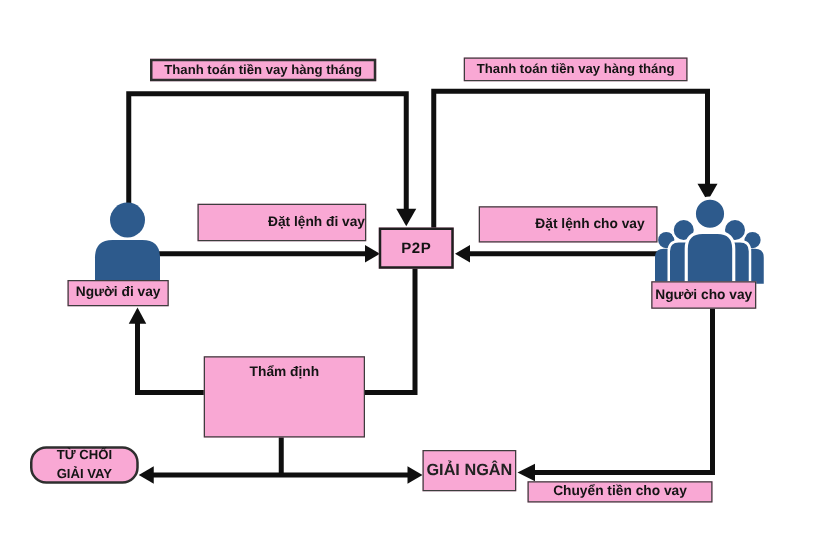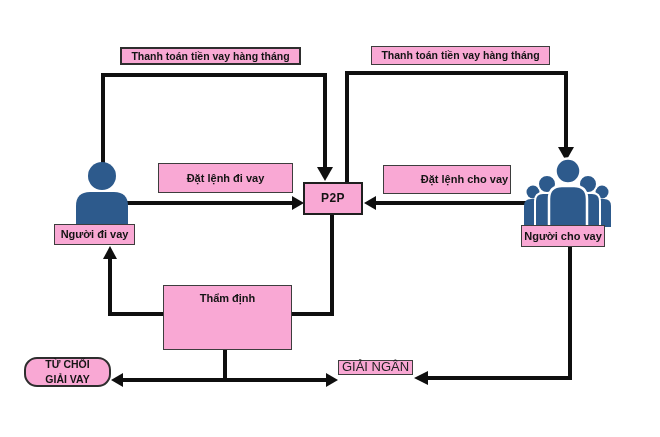--- a/index.html
+++ b/index.html
@@ -87,25 +87,25 @@
   </svg>
 
   <div class="box lbl-pay" style="left:120px; top:47px; width:181px; height:18px; border-width:2px; border-color:#2e2e2e;">
     <span>Thanh toán tiền vay hàng tháng</span>
   </div>
 
   <div class="box lbl-pay" style="left:371px; top:46px; width:179px; height:19px;">
     <span>Thanh toán tiền vay hàng tháng</span>
   </div>
 
-  <div class="box lbl-order" style="left:158px; top:163px; width:135px; height:30px;">
+  <div class="box lbl-order" style="left:158px; top:163px; width:135px; height:30px;align-items:flex-end;">
     <span>Đặt lệnh đi vay</span>
   </div>
 
-  <div class="box lbl-order" style="left:383px; top:165px; width:128px; height:29px;padding-left:35px;">
+  <div class="box lbl-order" style="left:383px; top:165px; width:143px; height:29px;padding-left:35px;">
     <span>Đặt lệnh cho vay</span>
   </div>
 
   <div class="box p2p" style="left:303px; top:182px; width:60px; height:33px;">
     <span>P2P</span>
   </div>
 
   <div class="box lbl-name" style="left:54px; top:224px; width:81px; height:21px;">
     <span>Người đi vay</span>
   </div>
@@ -116,18 +116,21 @@
 
   <div class="box appraisal" style="left:163px; top:263px; width:129px; height:65px;">
     <div class="title">Thẩm định</div>
   </div>
 
   <div class="box reject" style="left:24px; top:357px; width:87px; height:30px;border-radius:13px;">
     <div>TỪ CHỐI</div>
     <div>GIẢI VAY</div>
   </div>
 
-  <div class="box disburse" style="left:338px; top:360px; width:75px; height:15px;">
+  <div class="box disburse" style="left:338px; top:360px; width:75px; height:33px;font-weight:bold;">
     <span>GIẢI NGÂN</span>
   </div>
 
+  <div class="box transfer" style="left:422px; top:385px; width:148px; height:17px;">
+    <span>Chuyển tiền cho vay</span>
+  </div>
 
 </div>
 
 </body></html>

